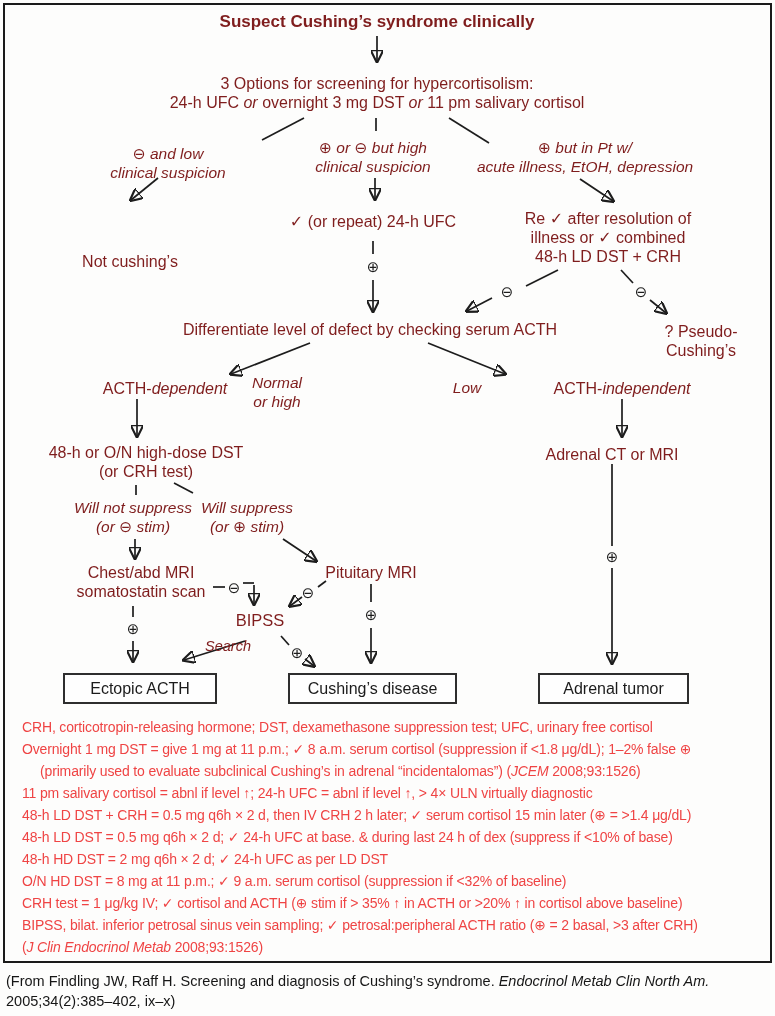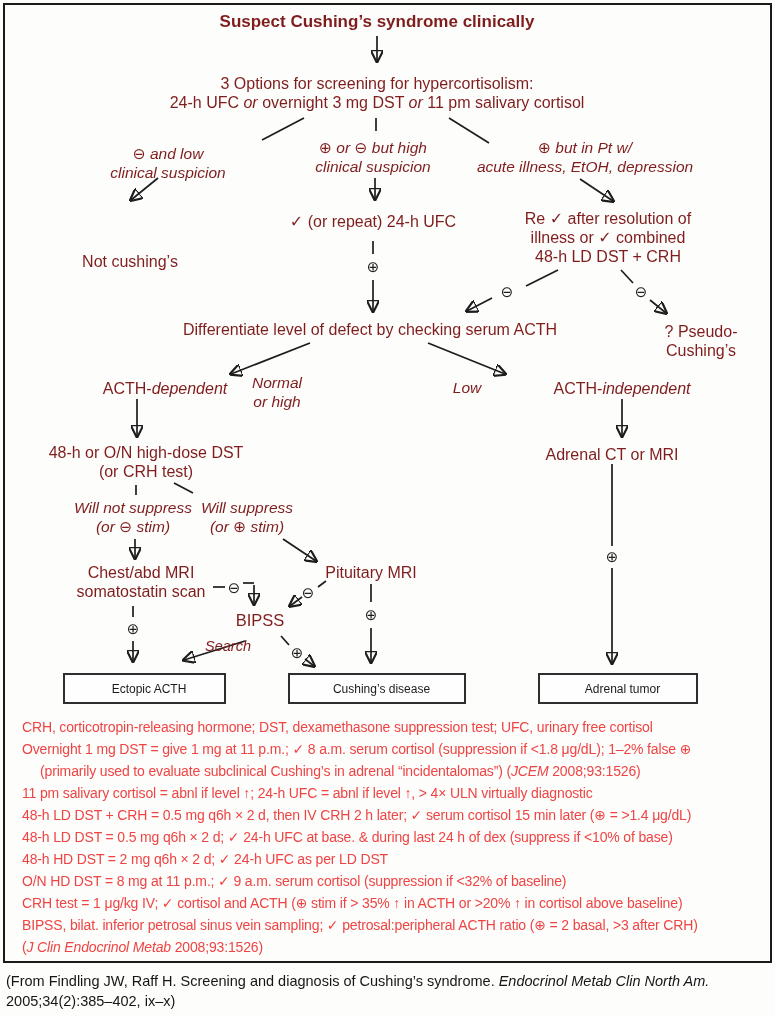--- a/index.html
+++ b/index.html
@@ -12,21 +12,21 @@
   svg.connectors{position:absolute;left:0;top:0;width:775px;height:1016px;pointer-events:none;}
   svg.connectors line, svg.connectors path{stroke:#1d1d1d;stroke-width:1.7;fill:none;}
   .n{position:absolute;transform:translateX(-50%);text-align:center;white-space:nowrap;
      font-size:16px;line-height:19px;color:#7f1d1d;}
   .bold{font-weight:bold;font-size:17px;}
   .it{font-style:italic;font-size:15.5px;line-height:18.5px;}
   .sym{font-family:"DejaVu Sans",sans-serif;font-style:normal;}
   .fsym{position:absolute;transform:translate(-50%,-50%);font-size:15px;line-height:15px;
         font-family:"DejaVu Sans",sans-serif;color:#1d1d1d;}
   .endbox{position:absolute;height:27px;border:2px solid #2e2e2e;background:#fefefe;
-          display:flex;align-items:center;justify-content:center;font-size:12px;padding-left:9px;}
+          display:flex;align-items:center;justify-content:center;font-size:16px;}
   #footnotes{position:absolute;left:22px;top:716px;width:730px;font-size:14px;line-height:22px;
              letter-spacing:-0.15px;color:#ef4444;}
   #footnotes .fl{white-space:nowrap;}
   #footnotes .indent{padding-left:18px;}
   #caption{position:absolute;left:6px;top:972px;width:724px;font-size:14.5px;line-height:19.5px;color:#161616;}
   em{font-style:italic;}
 </style>
 </head>
 <body>
 

